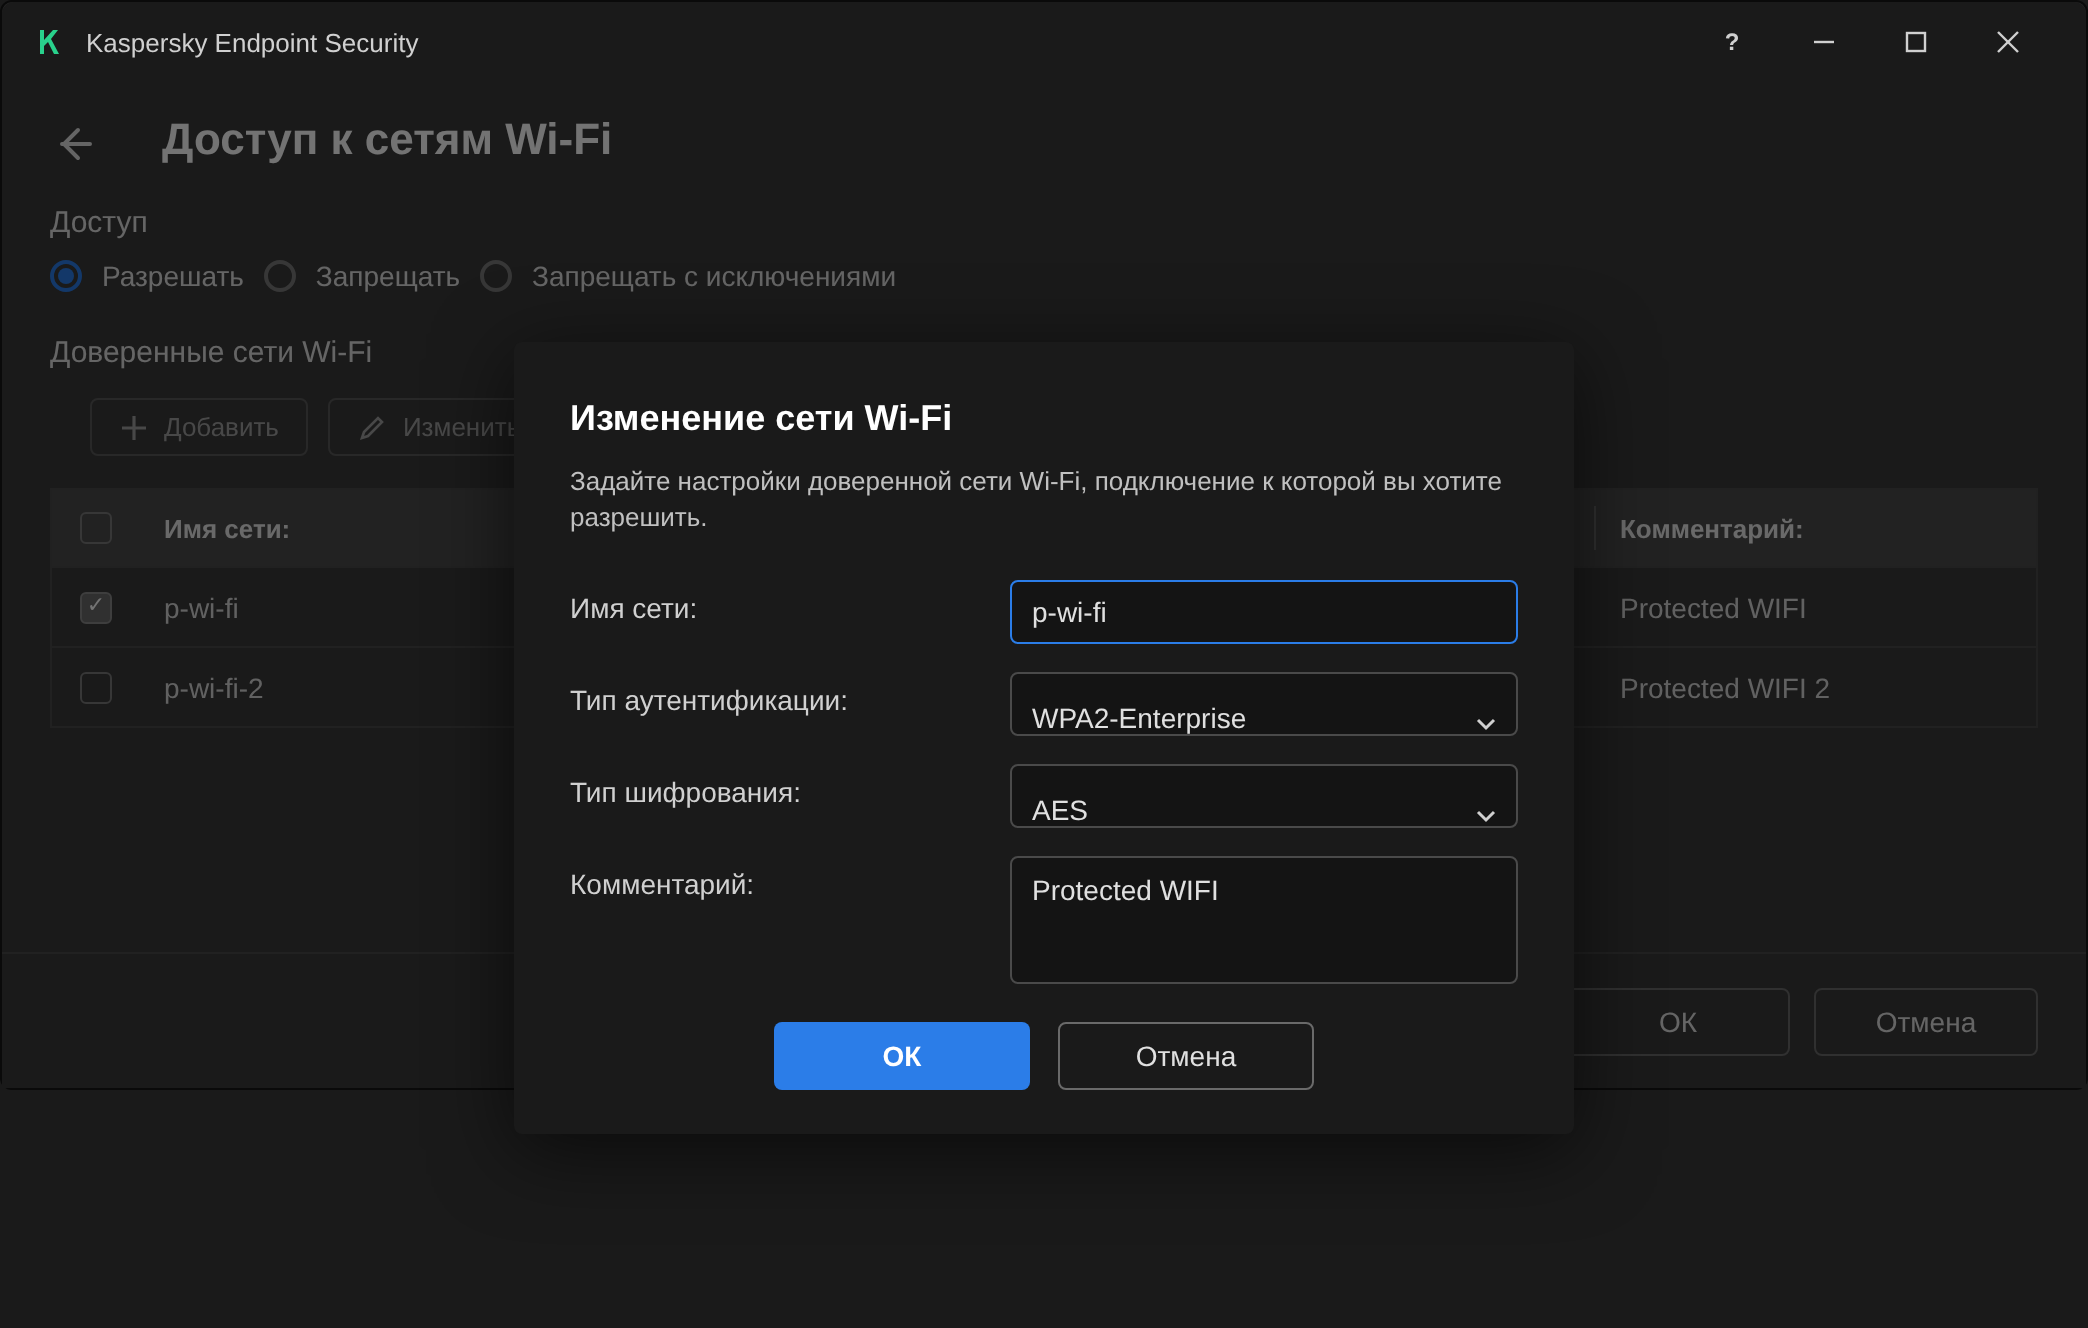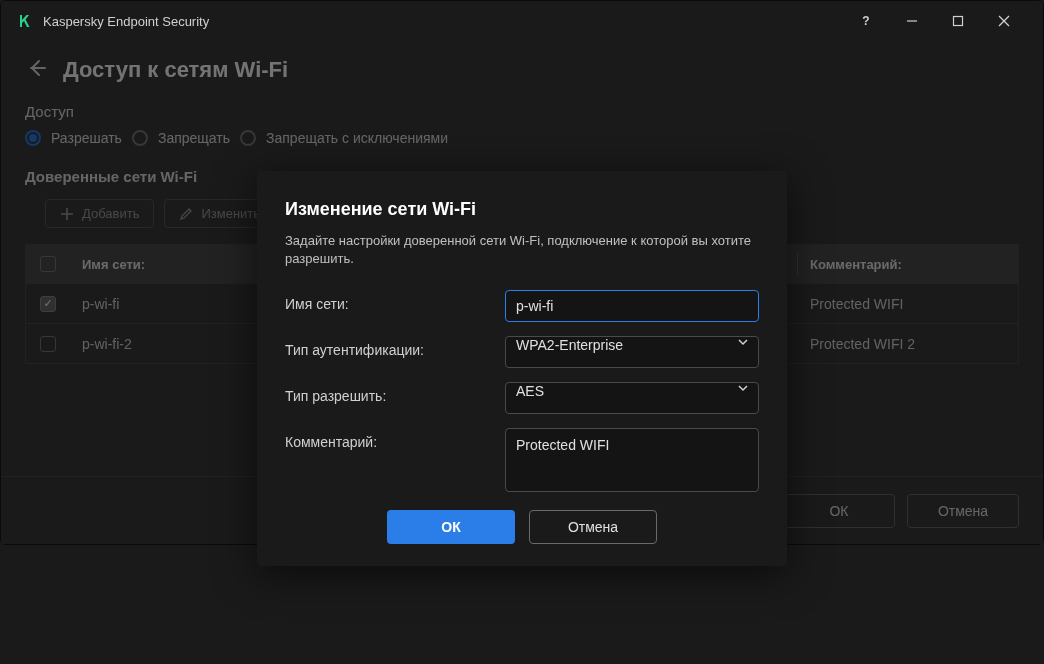--- a/index.html
+++ b/index.html
@@ -6,33 +6,33 @@
 html, body { width: 1044px; height: 664px; background: #1a1a1a; overflow: hidden; }
 .window { width: 1044px; height: 545px; background: #262626; border: 1px solid #0a0a0a; border-radius: 6px; position: relative; display: flex; flex-direction: column; }
 .titlebar { height: 40px; background: #1a1a1a; display: flex; align-items: center; padding: 0 16px; border-radius: 6px 6px 0 0; }
 .logo { width: 16px; height: 16px; margin-right: 10px; }
 .titlebar-text { color: #d0d0d0; font-size: 13px; flex: 1; }
 .titlebar-controls { display: flex; gap: 0; }
 .titlebar-btn { width: 46px; height: 40px; display: flex; align-items: center; justify-content: center; color: #d0d0d0; cursor: pointer; }
 .titlebar-btn svg { width: 12px; height: 12px; }
 
 .content { flex: 1; background: #3a3a3a; padding: 0; position: relative; }
-.header-row { display: flex; align-items: flex-start; padding: 16px 24px 20px 24px; gap: 16px; }
+.header-row { display: flex; align-items: flex-end; padding: 16px 24px 20px 24px; gap: 34px; }
 .back-btn { color: #e0e0e0; cursor: pointer; display: flex; align-items: center; }
 .page-title { color: #fff; font-size: 22px; font-weight: 600; }
 
 .body-area { padding: 0 24px; }
 .section-label { color: #e0e0e0; font-size: 15px; font-weight: 400; margin-bottom: 10px; }
 .radio-group { display: flex; flex-direction: row; gap: 10px; margin-bottom: 22px; }
 .radio-row { display: flex; align-items: center; gap: 10px; color: #e0e0e0; font-size: 14px; cursor: pointer; }
 .radio { width: 16px; height: 16px; border: 2px solid #7a7a7a; border-radius: 50%; display: flex; align-items: center; justify-content: center; }
 .radio.checked { border-color: #2b7de8; }
 .radio.checked::after { content: ""; width: 8px; height: 8px; background: #2b7de8; border-radius: 50%; }
 
-.sub-title { color: #e0e0e0; font-size: 15px; font-weight: 700; margin-bottom: 14px; }
+.sub-title { color: #e0e0e0; font-size: 15px; font-weight: 400; margin-bottom: 14px; }
 .toolbar { display: flex; gap: 10px; margin-bottom: 16px; padding-left: 20px; }
 .tool-btn { display: flex; align-items: center; gap: 8px; padding: 6px 14px; border: 1px solid #5a5a5a; border-radius: 4px; color: #a0a0a0; font-size: 13px; cursor: pointer; background: transparent; }
 .tool-btn svg { width: 14px; height: 14px; }
 
 .table { border: 1px solid #4a4a4a; }
 .table-header { display: flex; background: #4d4d4d; height: 38px; align-items: center; }
 .th { color: #e8e8e8; font-size: 13px; font-weight: 600; padding: 0 12px; display: flex; align-items: center; height: 100%; }
 .th.chk { width: 44px; justify-content: center; }
 .th.name { flex: 1; }
 .th.comment { width: 220px; }
@@ -52,21 +52,21 @@
 
 
 .overlay { position: absolute; inset: 0; background: rgba(0,0,0,0.55); display: flex; align-items: flex-start; justify-content: center; padding-top: 130px; }
 .modal { width: 530px; background: #1a1a1a; border-radius: 4px; padding: 28px 28px 22px 28px; color: #d8d8d8; box-shadow: 0 8px 40px rgba(0,0,0,0.6); }
 .modal-title { color: #fff; font-size: 18px; font-weight: 600; margin-bottom: 12px; }
 .modal-desc { font-size: 13px; color: #c0c0c0; margin-bottom: 22px; line-height: 1.4; }
 .form-row { display: flex; align-items: flex-start; margin-bottom: 14px; }
 .form-label { width: 220px; font-size: 14px; color: #d0d0d0; padding-top: 6px; }
 .form-control { flex: 1; }
 .text-input { width: 100%; height: 32px; background: #141414; border: 1px solid #2b7de8; border-radius: 4px; color: #e0e0e0; padding: 0 10px; font-size: 14px; outline: none; }
-.select { width: 100%; height: 32px; background: #141414; border: 1px solid #4a4a4a; border-radius: 4px; color: #e0e0e0; padding: 0 10px; font-size: 14px; display: flex; align-items: flex-start; justify-content: space-between; cursor: pointer; }
+.select { width: 100%; height: 32px; background: #141414; border: 1px solid #4a4a4a; border-radius: 4px; color: #e0e0e0; padding: 0 10px; font-size: 14px; display: flex; align-items: flex-end; justify-content: space-between; cursor: pointer; }
 .select svg { width: 10px; height: 10px; }
 .textarea { width: 100%; height: 64px; background: #141414; border: 1px solid #4a4a4a; border-radius: 4px; color: #e0e0e0; padding: 8px 10px; font-size: 14px; resize: none; outline: none; font-family: inherit; }
 .modal-note { font-size: 13px; color: #c0c0c0; line-height: 1.5; margin-top: 10px; margin-bottom: 30px; }
 .modal-actions { display: flex; justify-content: center; gap: 14px; }
 .btn-primary { min-width: 128px; height: 34px; border-radius: 4px; border: none; background: #2b7de8; color: #fff; font-size: 14px; font-weight: 600; cursor: pointer; }
 .btn-secondary { min-width: 128px; height: 34px; border-radius: 4px; border: 1px solid #6a6a6a; background: transparent; color: #e0e0e0; font-size: 14px; cursor: pointer; }
 </style>
 </head>
 <body>
 
@@ -191,21 +191,21 @@
             <div class="select">
               <span>WPA2-Enterprise</span>
               <svg viewBox="0 0 10 10">
                   <path d="M1 3l4 4 4-4" stroke="#d0d0d0" stroke-width="1.5" fill="none"></path>
                 </svg>
             </div>
           </div>
         </div>
 
         <div class="form-row">
-          <div class="form-label">Тип разрешить:</div>
+          <div class="form-label">Тип шифрования:</div>
           <div class="form-control">
             <div class="select">
               <span>AES</span>
               <svg viewBox="0 0 10 10">
                   <path d="M1 3l4 4 4-4" stroke="#d0d0d0" stroke-width="1.5" fill="none"></path>
                 </svg>
             </div>
           </div>
         </div>
 

